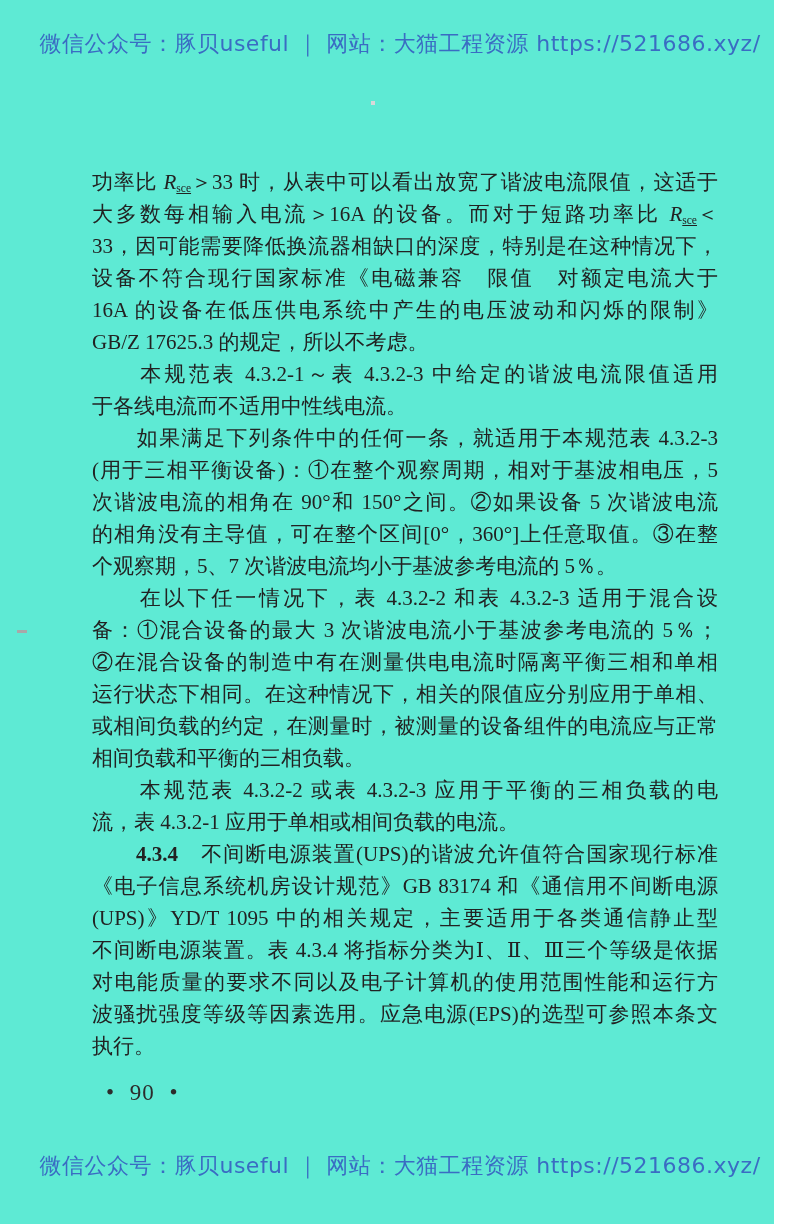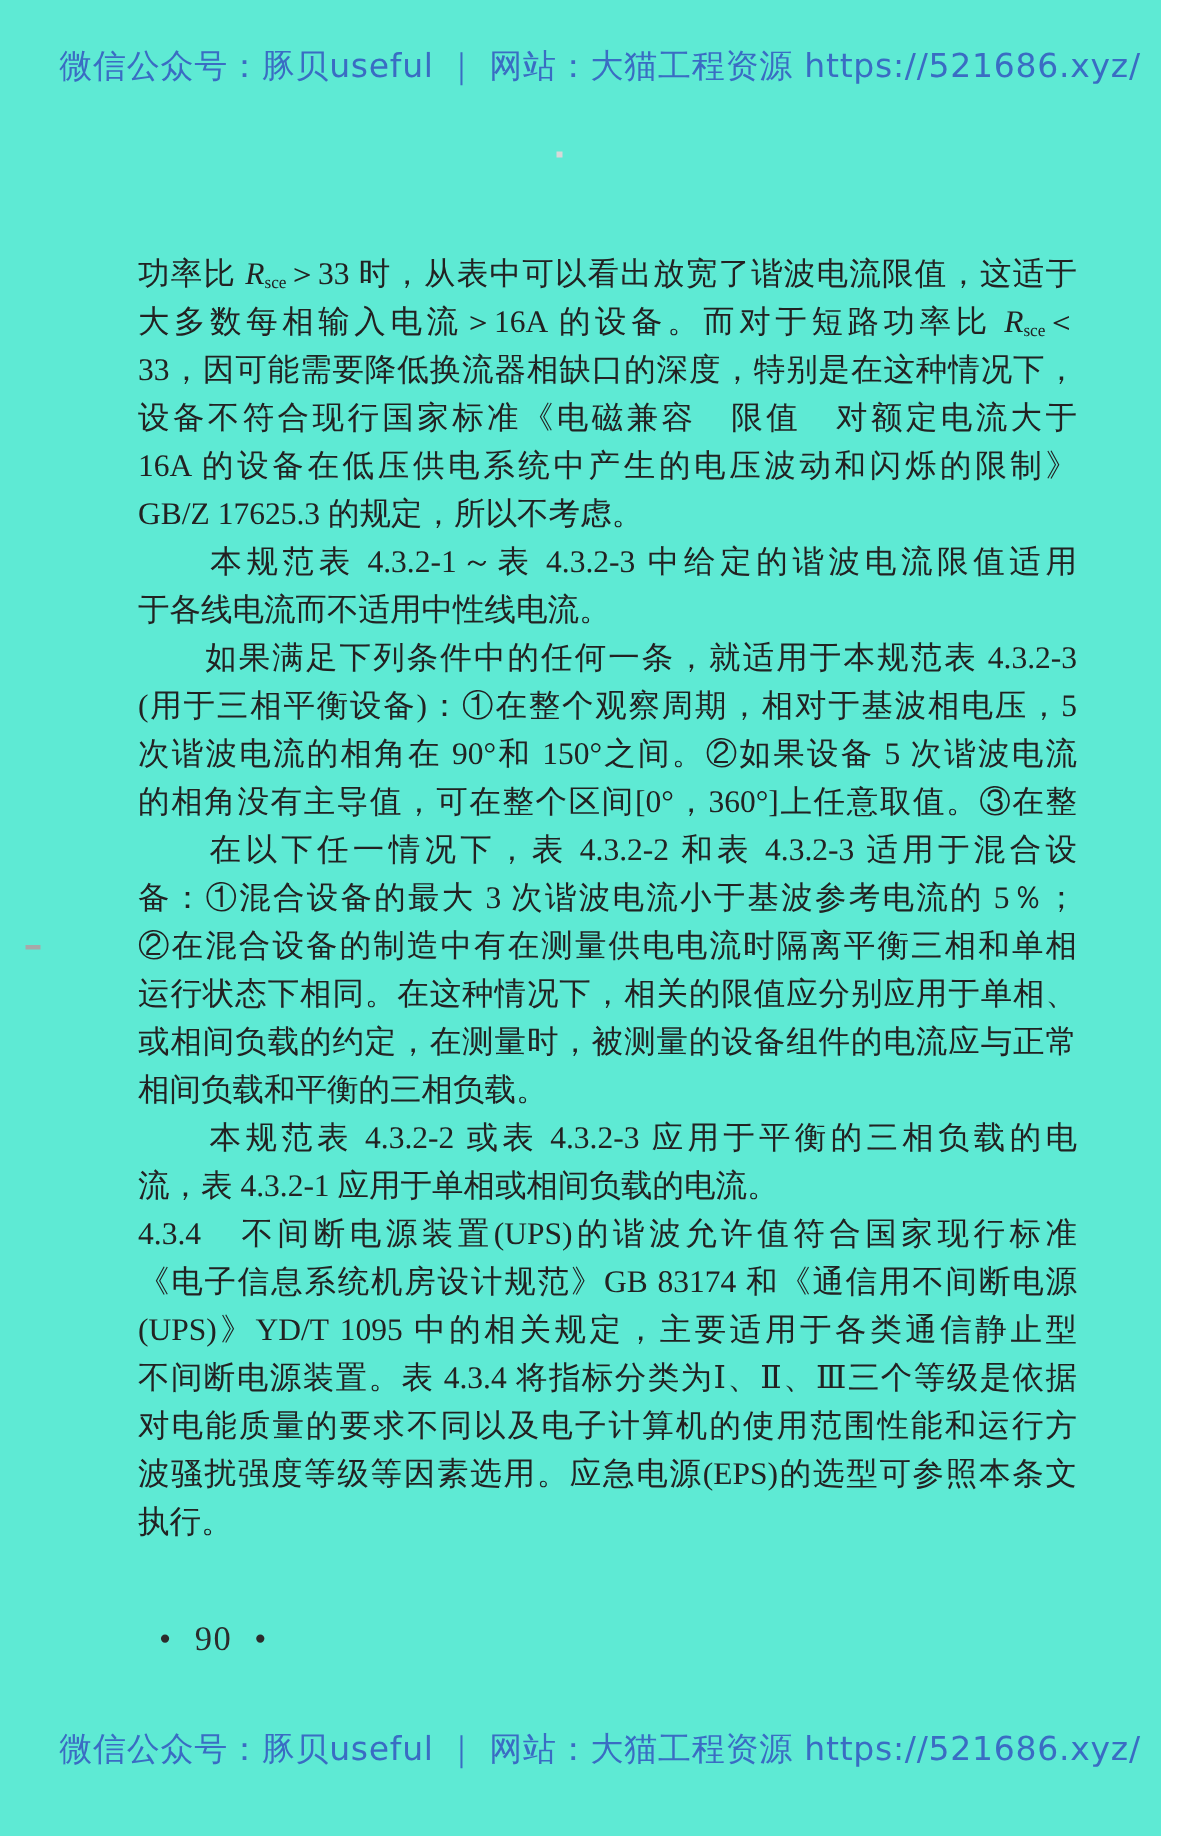--- a/index.html
+++ b/index.html
@@ -42,22 +42,23 @@
     text-align-last:left;
   }
   .line i{
     font-style:italic;
     font-family:"Liberation Serif","DejaVu Serif",serif;
   }
   .line sub{
     font-size:0.55em;
     vertical-align:-0.25em;
     letter-spacing:0;
+    text-decoration:underline;
   }
-  .line b{font-weight:normal;}
+  .line b{font-weight:bold;margin-left:44px;}
   .page-number{
     position:absolute;
     left:106px;top:1080px;
     font-size:23px;
     color:#2c2c2c;
     word-spacing:8px;
     letter-spacing:1px;
   }
   .artifact-dot{
     position:absolute;
@@ -88,20 +89,21 @@
     <div class="line">33，因可能需要降低换流器相缺口的深度，特别是在这种情况下，</div>
     <div class="line">设备不符合现行国家标准《电磁兼容　限值　对额定电流大于</div>
     <div class="line">16A 的设备在低压供电系统中产生的电压波动和闪烁的限制》</div>
     <div class="line end">GB/Z 17625.3 的规定，所以不考虑。</div>
     <div class="line">　　本规范表 4.3.2-1～表 4.3.2-3 中给定的谐波电流限值适用</div>
     <div class="line end">于各线电流而不适用中性线电流。</div>
     <div class="line">　　如果满足下列条件中的任何一条，就适用于本规范表 4.3.2-3</div>
     <div class="line">(用于三相平衡设备)：①在整个观察周期，相对于基波相电压，5</div>
     <div class="line">次谐波电流的相角在 90°和 150°之间。②如果设备 5 次谐波电流</div>
     <div class="line">的相角没有主导值，可在整个区间[0°，360°]上任意取值。③在整</div>
+    <div class="line end">个观察期，5、7 次谐波电流均小于基波参考电流的 5％。</div>
     <div class="line">　　在以下任一情况下，表 4.3.2-2 和表 4.3.2-3 适用于混合设</div>
     <div class="line">备：①混合设备的最大 3 次谐波电流小于基波参考电流的 5％；</div>
     <div class="line">②在混合设备的制造中有在测量供电电流时隔离平衡三相和单相</div>
     <div class="line">运行状态下相同。在这种情况下，相关的限值应分别应用于单相、</div>
     <div class="line">或相间负载的约定，在测量时，被测量的设备组件的电流应与正常</div>
     <div class="line end">相间负载和平衡的三相负载。</div>
     <div class="line">　　本规范表 4.3.2-2 或表 4.3.2-3 应用于平衡的三相负载的电</div>
     <div class="line end">流，表 4.3.2-1 应用于单相或相间负载的电流。</div>
     <div class="line"><b>4.3.4</b>　不间断电源装置(UPS)的谐波允许值符合国家现行标准</div>
     <div class="line">《电子信息系统机房设计规范》GB 83174 和《通信用不间断电源</div>

